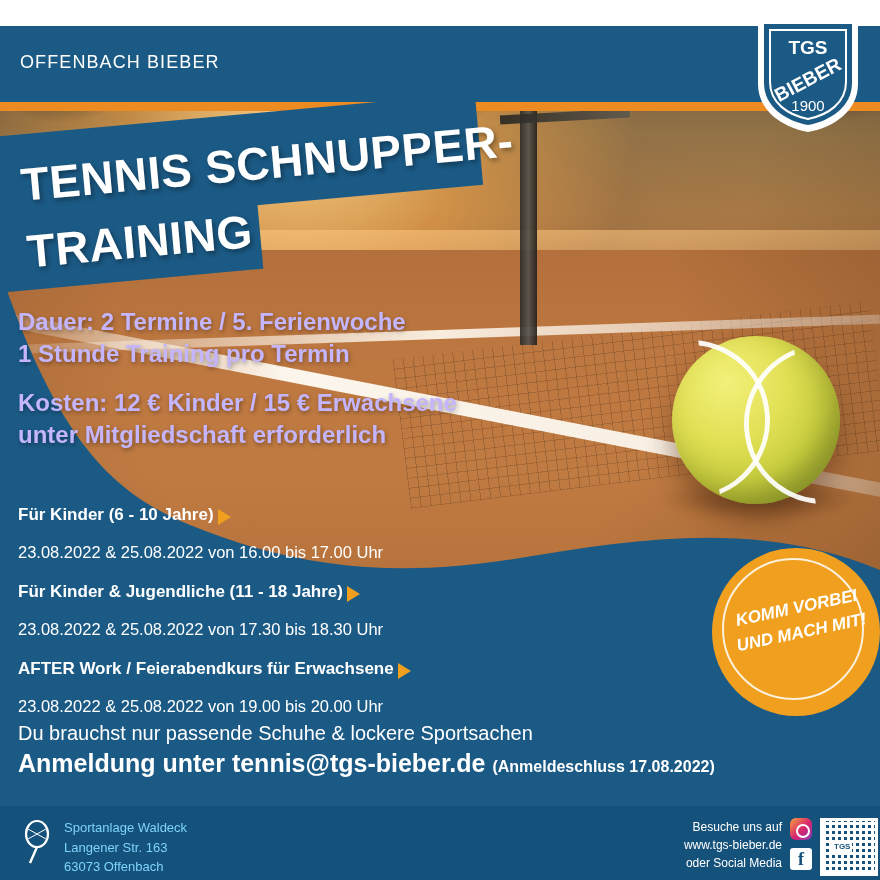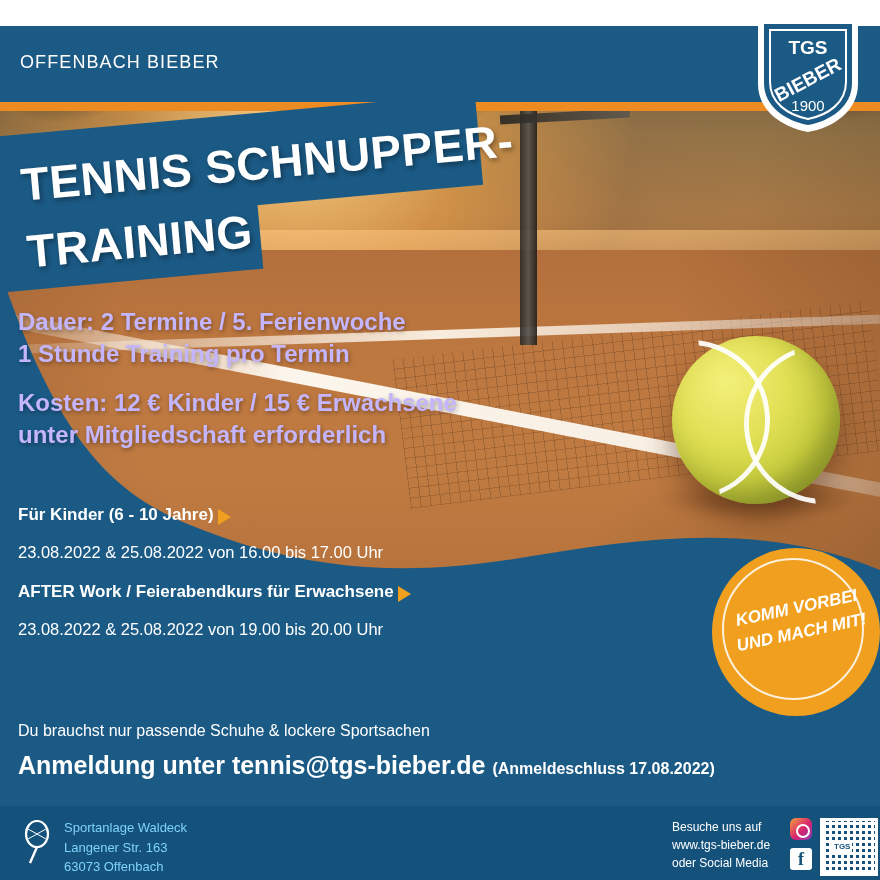--- a/index.html
+++ b/index.html
@@ -255,23 +255,23 @@
     border-top: 8px solid transparent;
     border-bottom: 8px solid transparent;
   }
 
   .footer-text {
     position: absolute;
     left: 18px; top: 722px;
     z-index: 5;
     color: #ffffff;
   }
-  .footer-text .l1 { font-size: 16px; }
+  .footer-text .l1 { font-size: 20px; }
   .footer-text .l2 {
-    margin-top: 11px;
+    margin-top: 4px;
     font-size: 25px;
     font-weight: bold;
   }
   .footer-text .l2 small {
     font-size: 16px;
     font-weight: bold;
   }
 
   
   .sticker {
@@ -323,20 +323,21 @@
     left: 20px; top: 820px;
     z-index: 8;
   }
   .social {
     position: absolute;
     left: 672px; top: 818px;
     z-index: 8;
     color: #ffffff;
     font-size: 12px;
     line-height: 1.5;
+    text-align: right;
     width: 110px;
   }
   .ig {
     position: absolute;
     left: 790px; top: 818px;
     width: 22px; height: 22px;
     border-radius: 6px;
     background: linear-gradient(135deg, #f9a03c, #d6246e 55%, #8a3ab9);
     z-index: 8;
   }
@@ -447,20 +448,27 @@
   <div class="courses">
     <div class="course">
       <div class="course-title">
         <span>Für Kinder (6 - 10 Jahre)</span>
         <span class="arrow"></span>
       </div>
       <div class="course-time">23.08.2022 &amp; 25.08.2022 von 16.00 bis 17.00 Uhr</div>
     </div>
     <div class="course">
       <div class="course-title">
+        <span>Für Kinder &amp; Jugendliche (11 - 18 Jahre)</span>
+        <span class="arrow"></span>
+      </div>
+      <div class="course-time">23.08.2022 &amp; 25.08.2022 von 17.30 bis 18.30 Uhr</div>
+    </div>
+    <div class="course">
+      <div class="course-title">
         <span>AFTER Work / Feierabendkurs für Erwachsene</span>
         <span class="arrow"></span>
       </div>
       <div class="course-time">23.08.2022 &amp; 25.08.2022 von 19.00 bis 20.00 Uhr</div>
     </div>
   </div>
 
   <div class="footer-text">
     <div class="l1">Du brauchst nur passende Schuhe &amp; lockere Sportsachen</div>
     <div class="l2">

